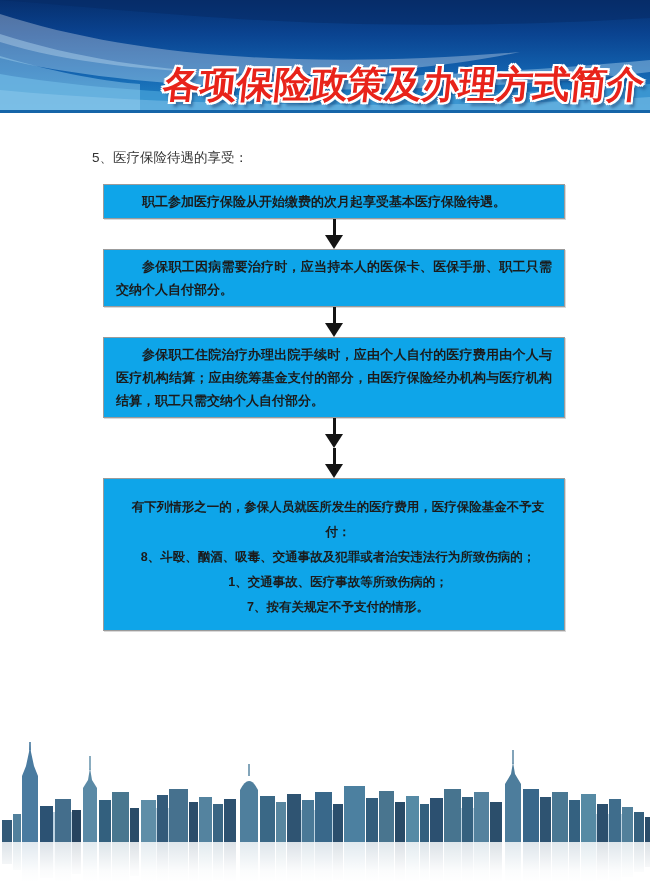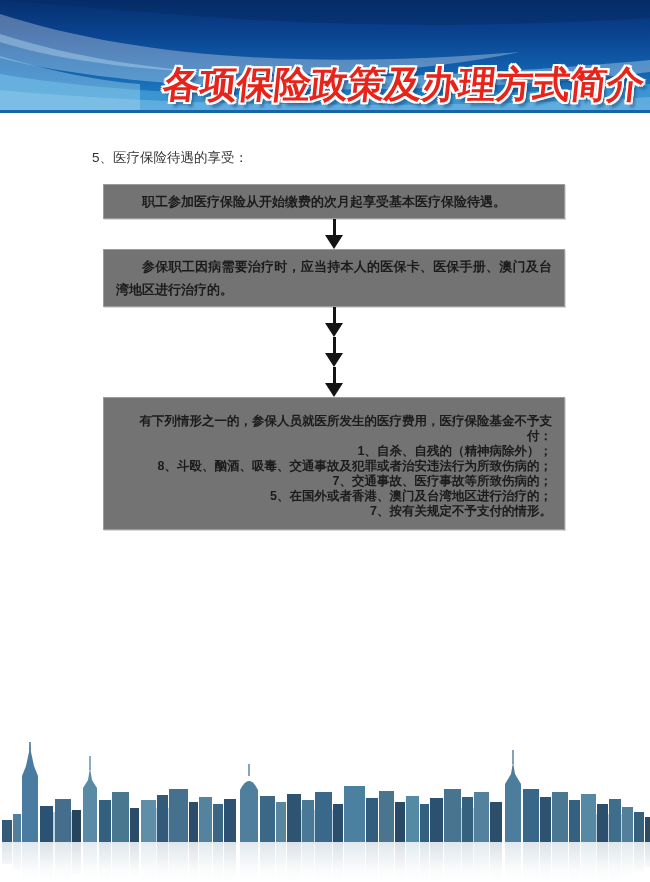--- a/index.html
+++ b/index.html
@@ -47,21 +47,21 @@
   .section-heading {
     margin: 35px 0 0 84px;
     font-size: 13.5px;
     line-height: 19px;
     font-weight: 400;
     color: #333333;
   }
   .flowchart { width: 462px; margin: 17px 0 0 95px; }
   .flow-box {
     border: 1px solid #9b9b9b;
-    background: #737373;
+    background: #0ea5e9;
     padding: 5px 12px;
     box-shadow: 1px 1px 0 #d9d9d9;
   }
   .flow-text {
     margin: 0;
     font-size: 13px;
     line-height: 23px;
     font-weight: bold;
     color: #1b1b1b;
     text-align: justify;
@@ -75,22 +75,22 @@
   .arrow-line { display: block; width: 3px; height: 16px; background: #141414; }
   .arrow-head {
     display: block; width: 0; height: 0;
     border-left: 9px solid transparent;
     border-right: 9px solid transparent;
     border-top: 14px solid #141414;
   }
   .flow-box--list { padding: 16px 12px 10px 20px; }
   .flow-box--list .flow-text {
     font-size: 12.5px;
-    line-height: 15px;
-    text-align: right;
+    line-height: 25px;
+    text-align: center;
   }
 
   
   .skyline {
     position: absolute; left: 0; bottom: 0;
     width: 650px; height: 140px;
     overflow: hidden;
   }
   .reflection-fade {
     position: absolute; left: 0; top: 100px;
@@ -124,46 +124,47 @@
       <div class="flow-box">
         <p class="flow-text indent">职工参加医疗保险从开始缴费的次月起享受基本医疗保险待遇。</p>
       </div>
 
       <div class="flow-arrow">
         <span class="arrow-line"></span>
         <span class="arrow-head"></span>
       </div>
 
       <div class="flow-box">
-        <p class="flow-text indent">参保职工因病需要治疗时，应当持本人的医保卡、医保手册、澳门及台湾地区进行治疗的。</p>
-      </div>
-
-      <div class="flow-arrow">
-        <span class="arrow-line"></span>
-        <span class="arrow-head"></span>
-      </div>
-
+        <p class="flow-text indent">参保职工因病需要治疗时，应当持本人的医保卡、医保手册、职工只需交纳个人自付部分。</p>
+      </div>
+
+      <div class="flow-arrow">
+        <span class="arrow-line"></span>
+        <span class="arrow-head"></span>
+      </div>
+
+      <div class="flow-box">
+        <p class="flow-text indent">参保职工住院治疗办理出院手续时，应由个人自付的医疗费用由个人与医疗机构结算；应由统筹基金支付的部分，由医疗保险经办机构与医疗机构结算，职工只需交纳个人自付部分。</p>
+      </div>
 
       <div class="flow-arrow">
         <span class="arrow-line"></span>
         <span class="arrow-head"></span>
       </div>
 
 
       <div class="flow-arrow">
         <span class="arrow-line"></span>
         <span class="arrow-head"></span>
       </div>
 
       <div class="flow-box flow-box--list">
         <p class="flow-text">有下列情形之一的，参保人员就医所发生的医疗费用，医疗保险基金不予支付：</p>
-        <p class="flow-text">1、自杀、自残的（精神病除外）；</p>
         <p class="flow-text">8、斗殴、酗酒、吸毒、交通事故及犯罪或者治安违法行为所致伤病的；</p>
-        <p class="flow-text">7、交通事故、医疗事故等所致伤病的；</p>
-        <p class="flow-text">5、在国外或者香港、澳门及台湾地区进行治疗的；</p>
+        <p class="flow-text">1、交通事故、医疗事故等所致伤病的；</p>
         <p class="flow-text">7、按有关规定不予支付的情形。</p>
       </div>
 
     </div>
   </main>
 
   <footer class="skyline">
     <svg width="650" height="140" viewBox="0 0 650 140">
       <defs>
         <g id="city">

